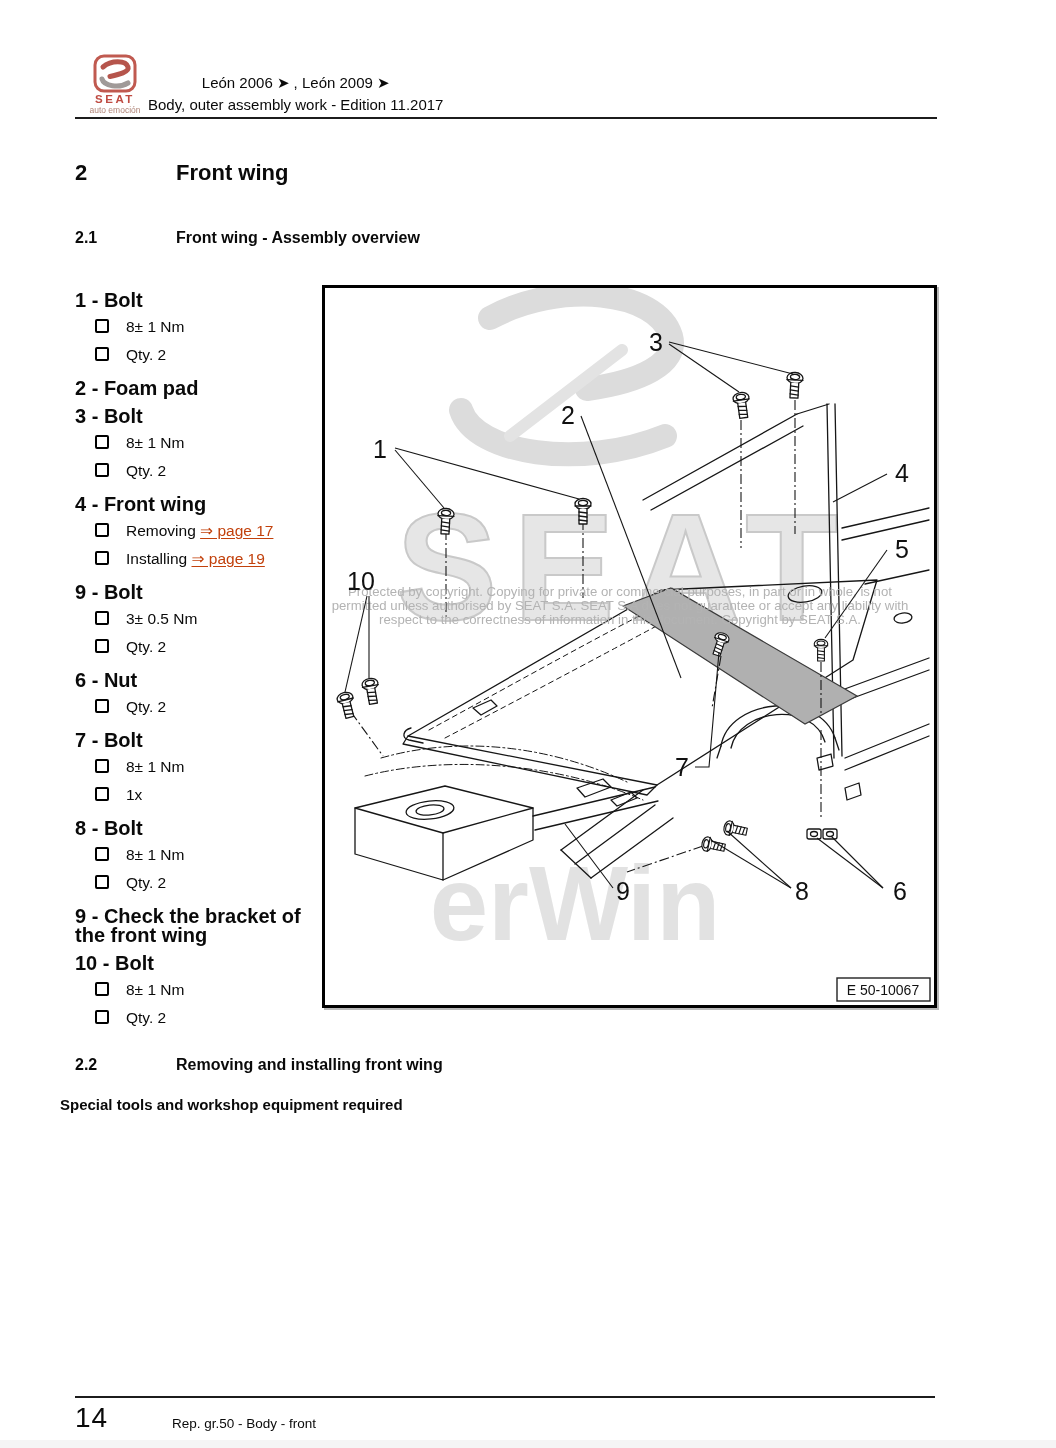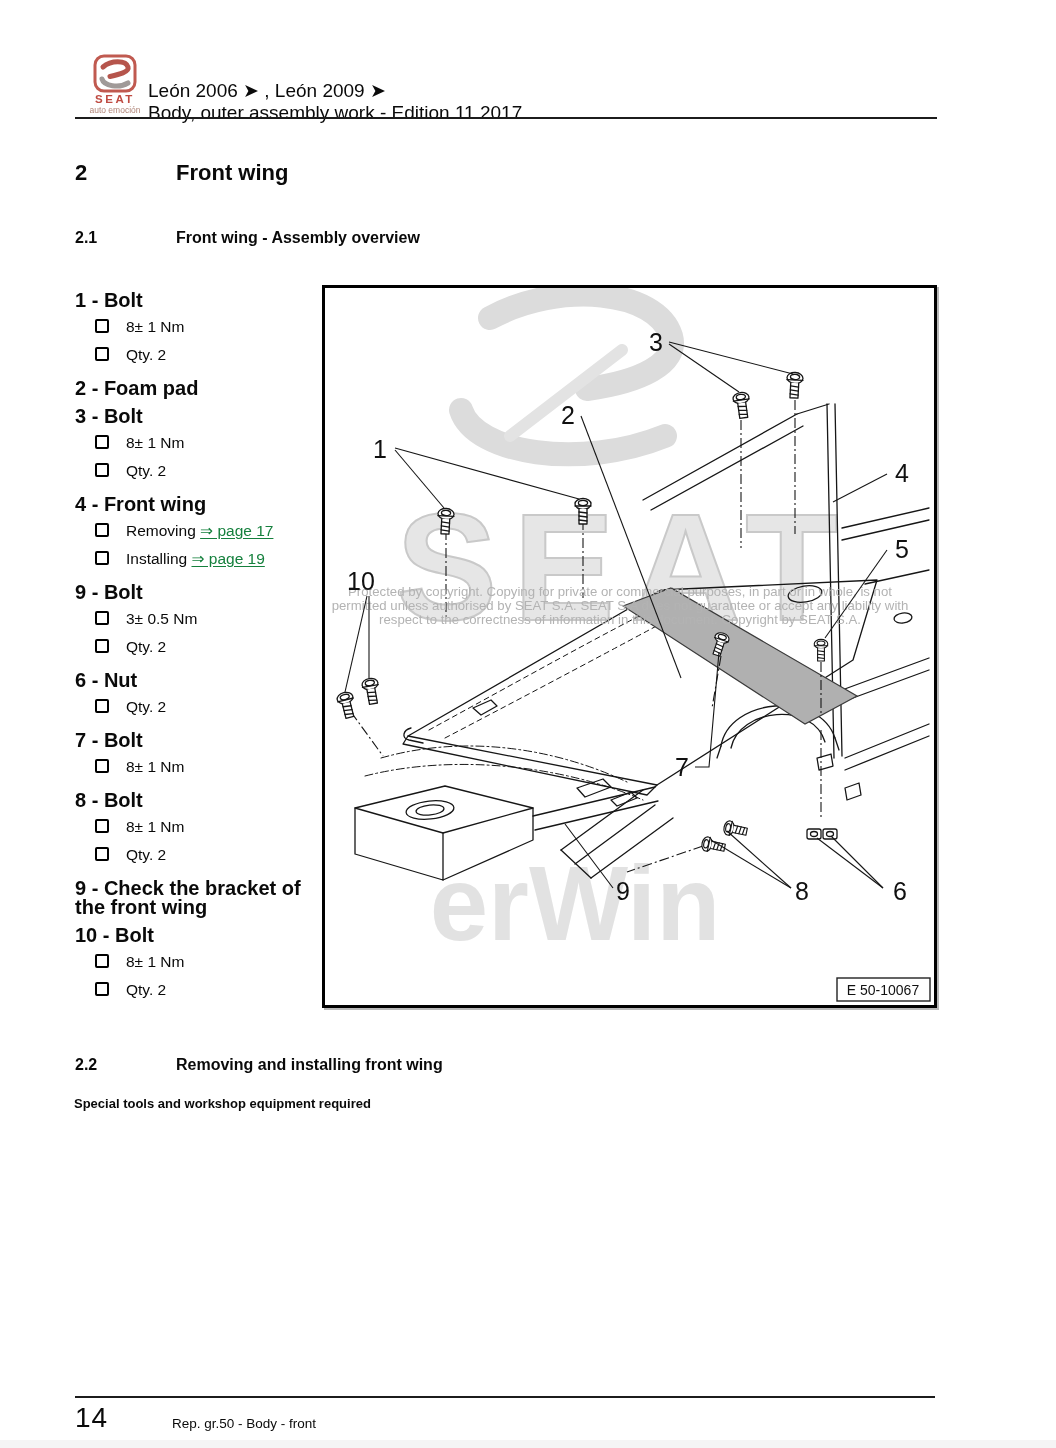--- a/index.html
+++ b/index.html
@@ -1,36 +1,36 @@
 <!DOCTYPE html>
 <html><head>
 <meta charset="utf-8">
 <style>
   html,body{margin:0;padding:0;background:#ffffff;}
   body{width:1056px;height:1448px;position:relative;font-family:"Liberation Sans",sans-serif;color:#0a0a0a;overflow:hidden;}
   .abs{position:absolute;}
 
   
-  .hdr-text{left:148px;top:80px;font-size:19px;line-height:22px;}
+  .hdr-text{left:148px;top:72px;font-size:15px;line-height:22px;text-align:center;}
   .hdr-rule{left:75px;top:117px;width:862px;height:2px;background:#1c1c1c;}
 
   
   .h-num{left:75px;font-weight:bold;}
   .h-title{left:176px;font-weight:bold;}
   .h1s{font-size:22px;}
   .h2s{font-size:16px;}
-  .subhead{left:74px;top:1096px;font-weight:bold;font-size:13px;}
+  .subhead{left:60px;top:1096px;font-weight:bold;font-size:15px;}
 
   
   .parts{left:75px;top:282px;width:232px;}
   .part-title{font-weight:bold;font-size:20px;line-height:19px;margin:9px 0 4px 0;}
   .drow{display:flex;align-items:flex-start;line-height:19px;min-height:25px;padding:3px 0 0 20px;}
   .cb{flex:0 0 auto;width:10px;height:10px;border:2px solid #000;border-radius:2px;margin:2px 17px 0 0;background:#fff;}
   .dtext{font-size:15.5px;max-width:160px;}
-  .plink{color:#15803d;text-decoration:underline;text-underline-offset:2px;cursor:pointer;}
+  .plink{color:#c2410c;text-decoration:underline;text-underline-offset:2px;cursor:pointer;}
 
   
   .fig{left:322px;top:285px;width:609px;height:717px;border:3px solid #000;background:#fff;box-shadow:2px 2px 0 rgba(0,0,0,.28);}
   .fig svg{display:block;width:609px;height:717px;}
   .art{stroke:#161616;stroke-width:1.3;fill:none;stroke-linejoin:round;stroke-linecap:round;}
   .ddl{stroke:#161616;stroke-width:1.1;fill:none;stroke-dasharray:10 3 2 3;}
   .dsh{stroke:#161616;stroke-width:1;fill:none;stroke-dasharray:5 4;}
   .ldr{stroke:#161616;stroke-width:1.1;fill:none;}
   .co{font-size:25px;fill:#101010;text-anchor:middle;font-family:"Liberation Sans",sans-serif;}
   .wmtxt{fill:#b3b3b3;font-size:13.2px;text-anchor:middle;font-family:"Liberation Sans",sans-serif;}
@@ -118,20 +118,24 @@
       <div class="drow">
         <span class="cb"></span>
         <span class="dtext">Qty. 2</span>
       </div>
     </div>
     <div class="part">
       <div class="part-title">7 - Bolt</div>
       <div class="drow">
         <span class="cb"></span>
         <span class="dtext">8± 1 Nm</span>
+      </div>
+      <div class="drow">
+        <span class="cb"></span>
+        <span class="dtext">1x</span>
       </div>
     </div>
     <div class="part">
       <div class="part-title">8 - Bolt</div>
       <div class="drow">
         <span class="cb"></span>
         <span class="dtext">8± 1 Nm</span>
       </div>
       <div class="drow">
         <span class="cb"></span>

